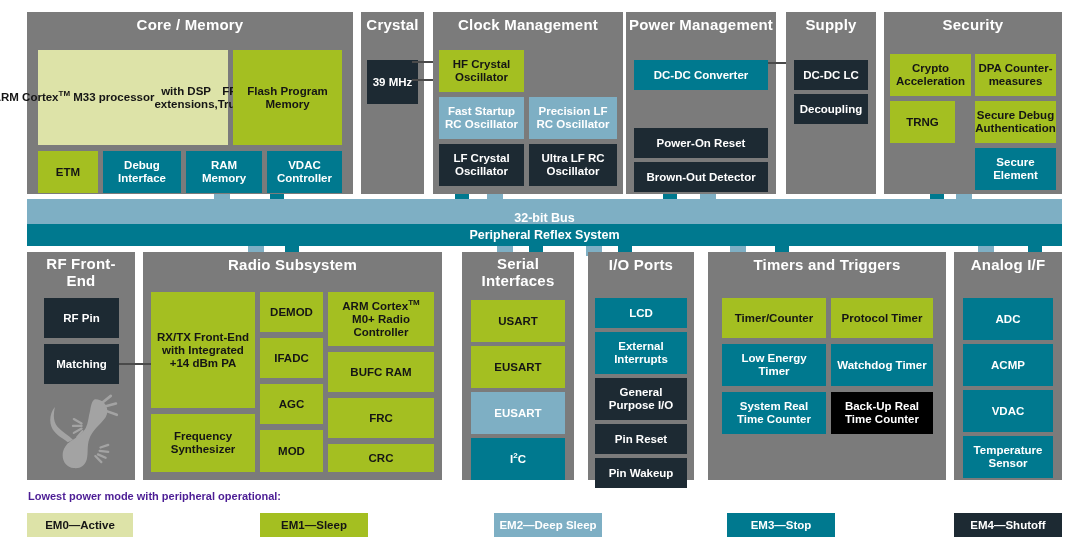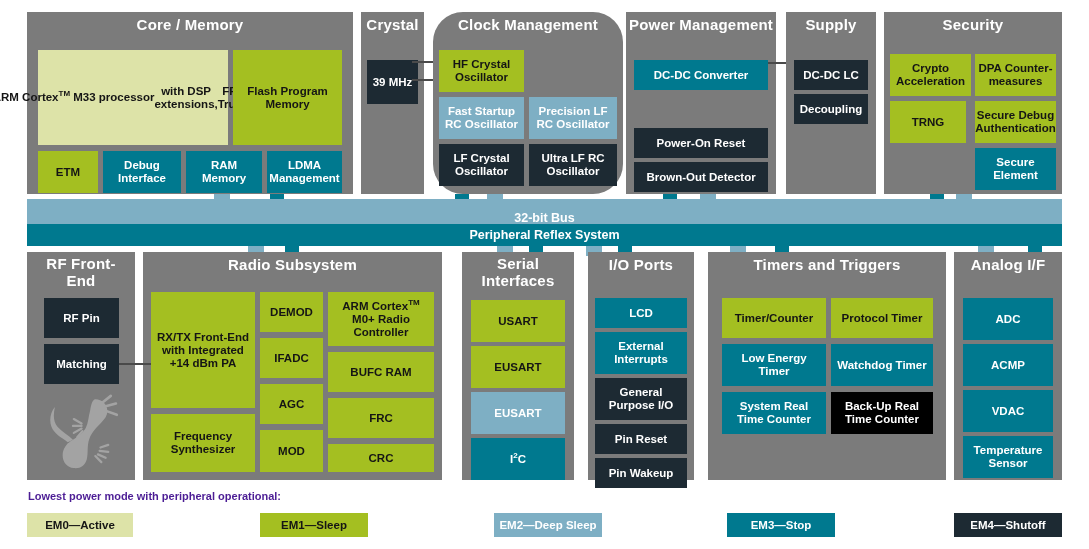--- a/index.html
+++ b/index.html
@@ -52,32 +52,32 @@
       <div style="white-space:nowrap;">
         <span>ARM Cortex</span><sup>TM</sup><span> M33 processor</span>
       </div>
       <div>with DSP extensions,</div>
       <div>FPU and TrustZone</div>
     </div>
     <div class="blk em1" style="left:206px;top:38px;width:109px;height:95px;">Flash Program Memory</div>
     <div class="blk em1" style="left:11px;top:139px;width:60px;height:42px;">ETM</div>
     <div class="blk em3" style="left:76px;top:139px;width:78px;height:42px;">Debug Interface</div>
     <div class="blk em3" style="left:159px;top:139px;width:76px;height:42px;">RAM Memory</div>
-    <div class="blk em3" style="left:240px;top:139px;width:75px;height:42px;">LDMA Management</div>
+    <div class="blk em3" style="left:240px;top:139px;width:75px;height:42px;">VDAC Controller</div>
   </div>
 
   <div class="panel" style="left:361px;top:12px;width:63px;height:182px;">
     <div class="panel-title">Crystal</div>
     <div class="blk em4" style="left:6px;top:48px;width:51px;height:44px;">39 MHz</div>
   </div>
 
   <div class="wire" style="left:412px;top:61px;width:26px;"></div>
   <div class="wire" style="left:412px;top:79px;width:26px;"></div>
 
-  <div class="panel" style="left:433px;top:12px;width:190px;height:182px;border-radius:30px;">
+  <div class="panel" style="left:433px;top:12px;width:190px;height:182px;">
     <div class="panel-title">Clock Management</div>
     <div class="blk em1" style="left:6px;top:38px;width:85px;height:42px;">HF Crystal Oscillator</div>
     <div class="blk em2" style="left:6px;top:85px;width:85px;height:42px;">Fast Startup RC Oscillator</div>
     <div class="blk em2" style="left:96px;top:85px;width:88px;height:42px;">Precision LF RC Oscillator</div>
     <div class="blk em4" style="left:6px;top:132px;width:85px;height:42px;">LF Crystal Oscillator</div>
     <div class="blk em4" style="left:96px;top:132px;width:88px;height:42px;">Ultra LF RC Oscillator</div>
   </div>
 
   <div class="panel" style="left:626px;top:12px;width:150px;height:182px;">
     <div class="panel-title">Power Management</div>
@@ -91,21 +91,21 @@
   <div class="panel" style="left:786px;top:12px;width:90px;height:182px;">
     <div class="panel-title">Supply</div>
     <div class="blk em4" style="left:8px;top:48px;width:74px;height:30px;">DC-DC LC</div>
     <div class="blk em4" style="left:8px;top:82px;width:74px;height:30px;">Decoupling</div>
   </div>
 
   <div class="panel" style="left:884px;top:12px;width:178px;height:182px;">
     <div class="panel-title">Security</div>
     <div class="blk em1" style="left:6px;top:42px;width:81px;height:42px;">Crypto Acceleration</div>
     <div class="blk em1" style="left:91px;top:42px;width:81px;height:42px;">DPA Counter-measures</div>
-    <div class="blk em1" style="left:6px;top:89px;width:76px;height:42px;">TRNG</div>
+    <div class="blk em1" style="left:6px;top:89px;width:65px;height:42px;">TRNG</div>
     <div class="blk em1" style="left:91px;top:89px;width:81px;height:42px;">Secure Debug Authentication</div>
     <div class="blk em3" style="left:91px;top:136px;width:81px;height:42px;">Secure Element</div>
   </div>
 
   <div class="stub stub-light" style="left:214px;top:194px;width:16px;height:10px;"></div>
   <div class="stub stub-dark" style="left:270px;top:194px;width:14px;height:44px;"></div>
   <div class="stub stub-dark" style="left:455px;top:194px;width:14px;height:44px;"></div>
   <div class="stub stub-light" style="left:487px;top:194px;width:16px;height:10px;"></div>
   <div class="stub stub-dark" style="left:663px;top:194px;width:14px;height:44px;"></div>
   <div class="stub stub-light" style="left:700px;top:194px;width:16px;height:10px;"></div>

